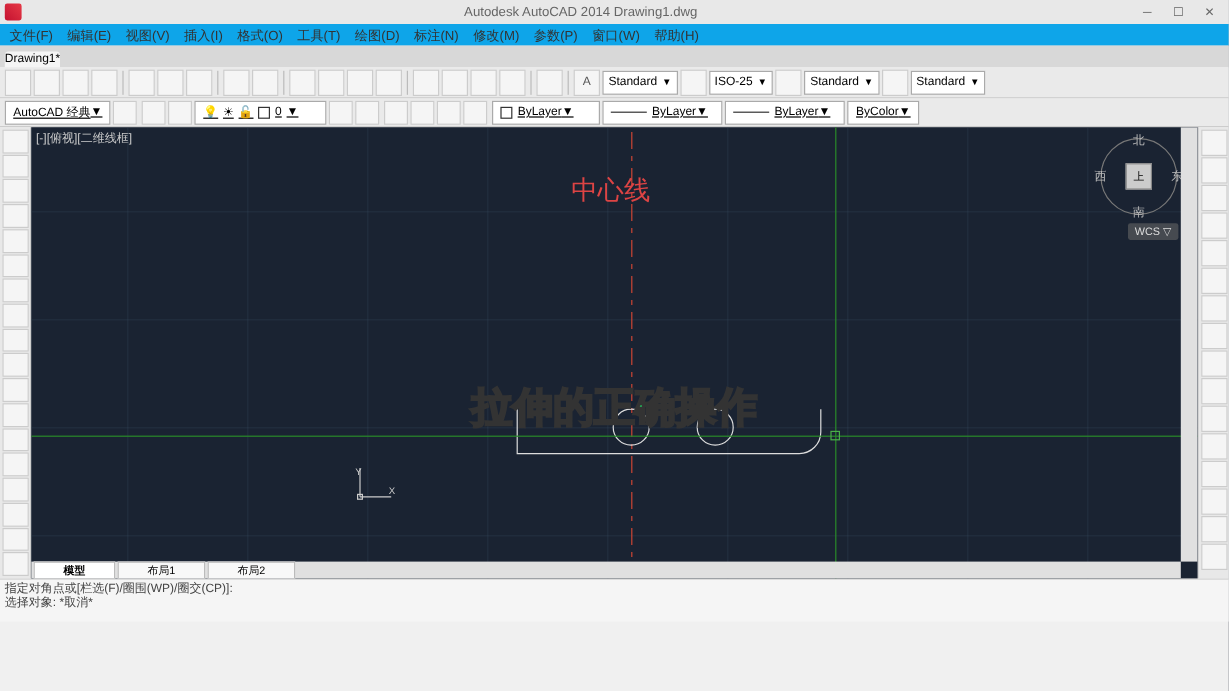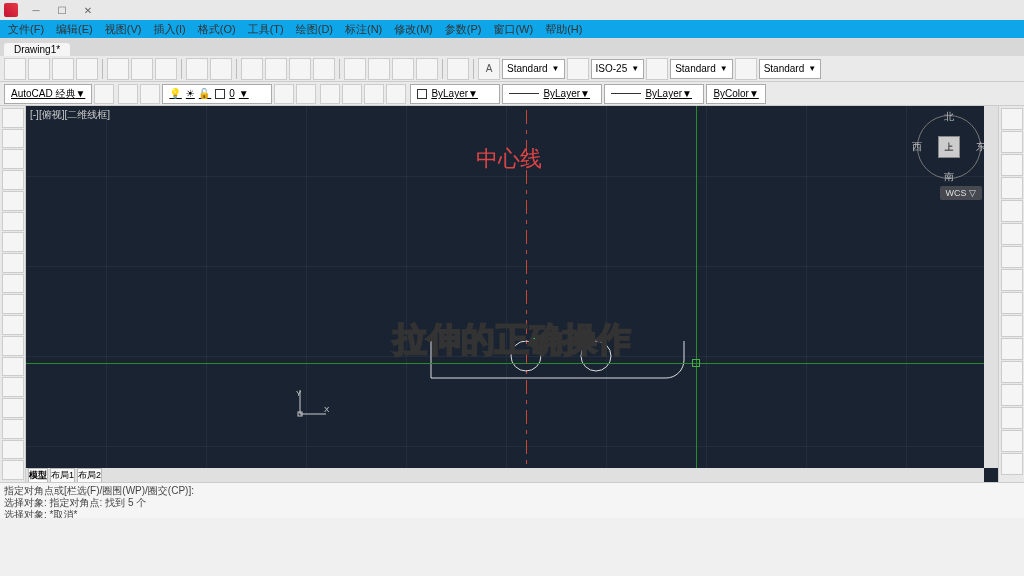--- a/index.html
+++ b/index.html
@@ -5,21 +5,21 @@
 * { margin: 0; padding: 0; box-sizing: border-box; }
 body { font-family: "Microsoft YaHei", sans-serif; font-size: 11px; background: #f0f0f0; overflow: hidden; width: 1024px; height: 576px; }
 .title-bar { height: 20px; background: #e8e8e8; display: flex; align-items: center; padding: 0 4px; font-size: 11px; color: #555; }
 .title-bar .logo { width: 14px; height: 14px; background: linear-gradient(45deg,#c41230,#e63946); margin-right: 6px; border-radius: 2px; }
 .title-bar .title { flex: 1; text-align: center; color: #666; }
 .title-bar .win-btns { display: flex; gap: 2px; }
 .title-bar .win-btns span { width: 24px; height: 16px; display: flex; align-items: center; justify-content: center; cursor: pointer; font-size: 10px; color: #666; }
 .menu-bar { height: 18px; background: #0ea5e9; display: flex; align-items: center; padding: 0 2px; font-size: 11px; }
 .menu-bar span { padding: 0 6px; cursor: pointer; color: #333; }
 .tab-bar { height: 18px; background: #d8d8d8; display: flex; align-items: flex-end; padding-left: 4px; }
-.tab-bar .tab { background: #f5f5f5; padding: 1px 10px; font-size: 10px; border-top-left-radius: 3px; border-top-right-radius: 3px; margin-right: 2px; cursor: pointer; }
+.tab-bar .tab { background: #f5f5f5; padding: 1px 0; font-size: 10px; border-top-left-radius: 3px; border-top-right-radius: 3px; margin-right: 2px; cursor: pointer; }
 .toolbar-row { height: 26px; background: #eaeaea; border-bottom: 1px solid #ccc; display: flex; align-items: center; padding: 0 4px; gap: 2px; }
 .toolbar-row .tbtn { width: 22px; height: 22px; border: 1px solid #ccc; background: #f5f5f5; cursor: pointer; display: flex; align-items: center; justify-content: center; font-size: 10px; color: #555; }
 .toolbar-row .sep { width: 1px; height: 20px; background: #bbb; margin: 0 2px; }
 .toolbar-row .dropdown { height: 20px; border: 1px solid #aaa; background: #fff; font-size: 10px; padding: 0 4px; display: flex; align-items: center; cursor: pointer; }
 .toolbar-row .dropdown .arrow { margin-left: 4px; font-size: 8px; }
 .workspace-row { height: 24px; background: #eaeaea; border-bottom: 1px solid #ccc; display: flex; align-items: center; padding: 0 4px; gap: 2px; }
 .workspace-row .dropdown { height: 20px; border: 1px solid #aaa; background: #fff; font-size: 10px; padding: 0 6px; display: flex; align-items: center; cursor: pointer; min-width: 80px; text-decoration: underline; }
 .workspace-row .tbtn { width: 20px; height: 20px; border: 1px solid #ccc; background: #f5f5f5; cursor: pointer; }
 .workspace-row .layer-dd { min-width: 110px; display: flex; align-items: center; gap: 4px; }
 .main-area { display: flex; height: 376px; }
@@ -45,29 +45,30 @@
 .pickbox { position: absolute; width: 8px; height: 8px; border: 1px solid #4ab04a; left: 666px; top: 253px; }
 .centerline-v { position: absolute; top: 4px; bottom: 4px; width: 1px; left: 500px; background: repeating-linear-gradient(to bottom, #c43 0, #c43 14px, transparent 14px, transparent 20px, #c43 20px, #c43 24px, transparent 24px, transparent 30px); }
 .red-label { position: absolute; top: 38px; left: 450px; color: #d44; font-size: 22px; font-family: SimSun, serif; }
 .shape { position: absolute; top: 230px; left: 400px; width: 260px; height: 45px; }
 .shape svg { width: 100%; height: 100%; }
 .ucs-icon { position: absolute; left: 270px; top: 282px; width: 38px; height: 30px; }
 .ucs-icon svg { width: 100%; height: 100%; }
 .overlay-text { position: absolute; top: 211px; left: 50%; transform: translateX(-50%); font-size: 34px; font-weight: bold; color: #22c55e; -webkit-text-stroke: 2px #333; z-index: 10; font-family: "Microsoft YaHei"; }
 .vscroll { position: absolute; right: 0; top: 0; bottom: 14px; width: 14px; background: #e0e0e0; }
 .hscroll { position: absolute; left: 0; right: 14px; bottom: 0; height: 14px; background: #e0e0e0; display: flex; align-items: center; }
-.hscroll .mtab { background: #f8f8f8; border: 1px solid #bbb; padding: 0 0; font-size: 9px; margin-left: 2px; cursor: pointer; }
+.hscroll .mtab { background: #f8f8f8; border: 1px solid #bbb; padding: 0 24px; font-size: 9px; margin-left: 2px; cursor: pointer; }
 .hscroll .mtab.active { background: #fff; font-weight: bold; }
 .cmd-area { background: #f5f5f5; border-top: 1px solid #ccc; height: 36px; padding: 2px 4px; font-size: 10px; color: #444; line-height: 12px; overflow: hidden; }
 </style>
 </head>
 <body>
 
 <div class="title-bar">
   <div class="logo"></div>
+  <div class="title">Autodesk AutoCAD 2014   Drawing1.dwg</div>
   <div class="win-btns">
     <span>─</span>
     <span>☐</span>
     <span>✕</span>
   </div>
 </div>
 
 <div class="menu-bar">
   <span>文件(F)</span>
   <span>编辑(E)</span>
@@ -279,15 +280,14 @@
     <div class="tbtn"></div>
     <div class="tbtn"></div>
     <div class="tbtn"></div>
     <div class="tbtn"></div>
     <div class="tbtn"></div>
   </div>
 </div>
 
 <div class="cmd-area">
   <div>指定对角点或[栏选(F)/圈围(WP)/圈交(CP)]:</div>
-  <div>选择对象: 指定对角点: 找到 5 个</div>
   <div>选择对象: *取消*</div>
 </div>
 
 </body></html>

